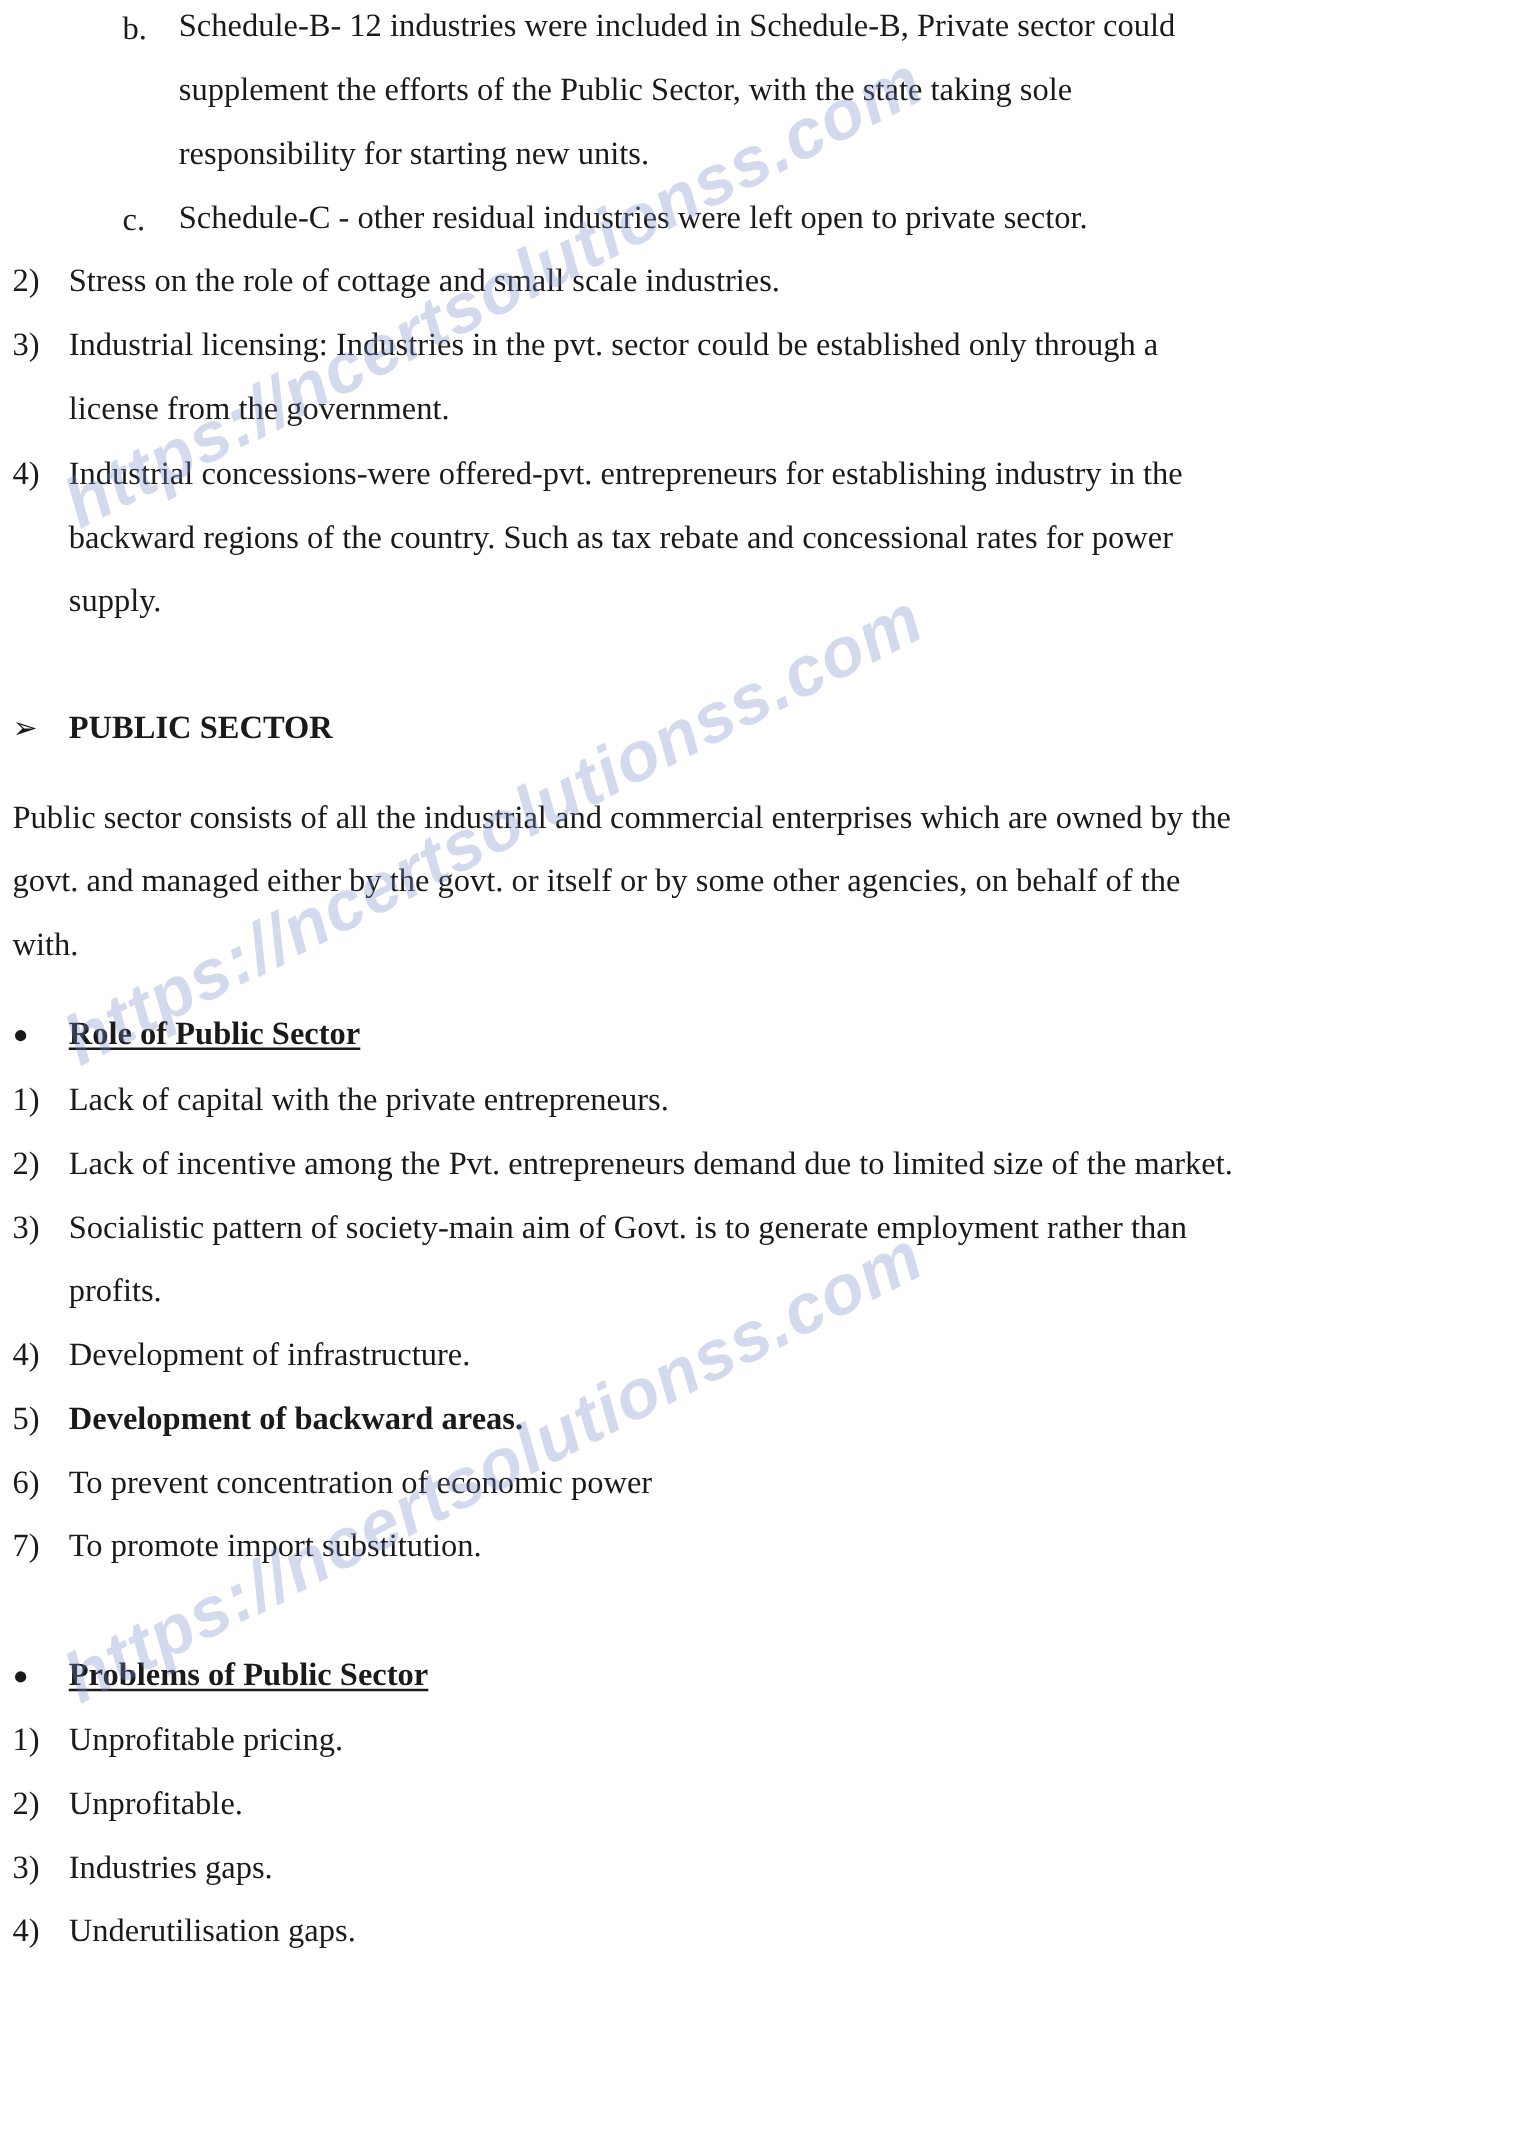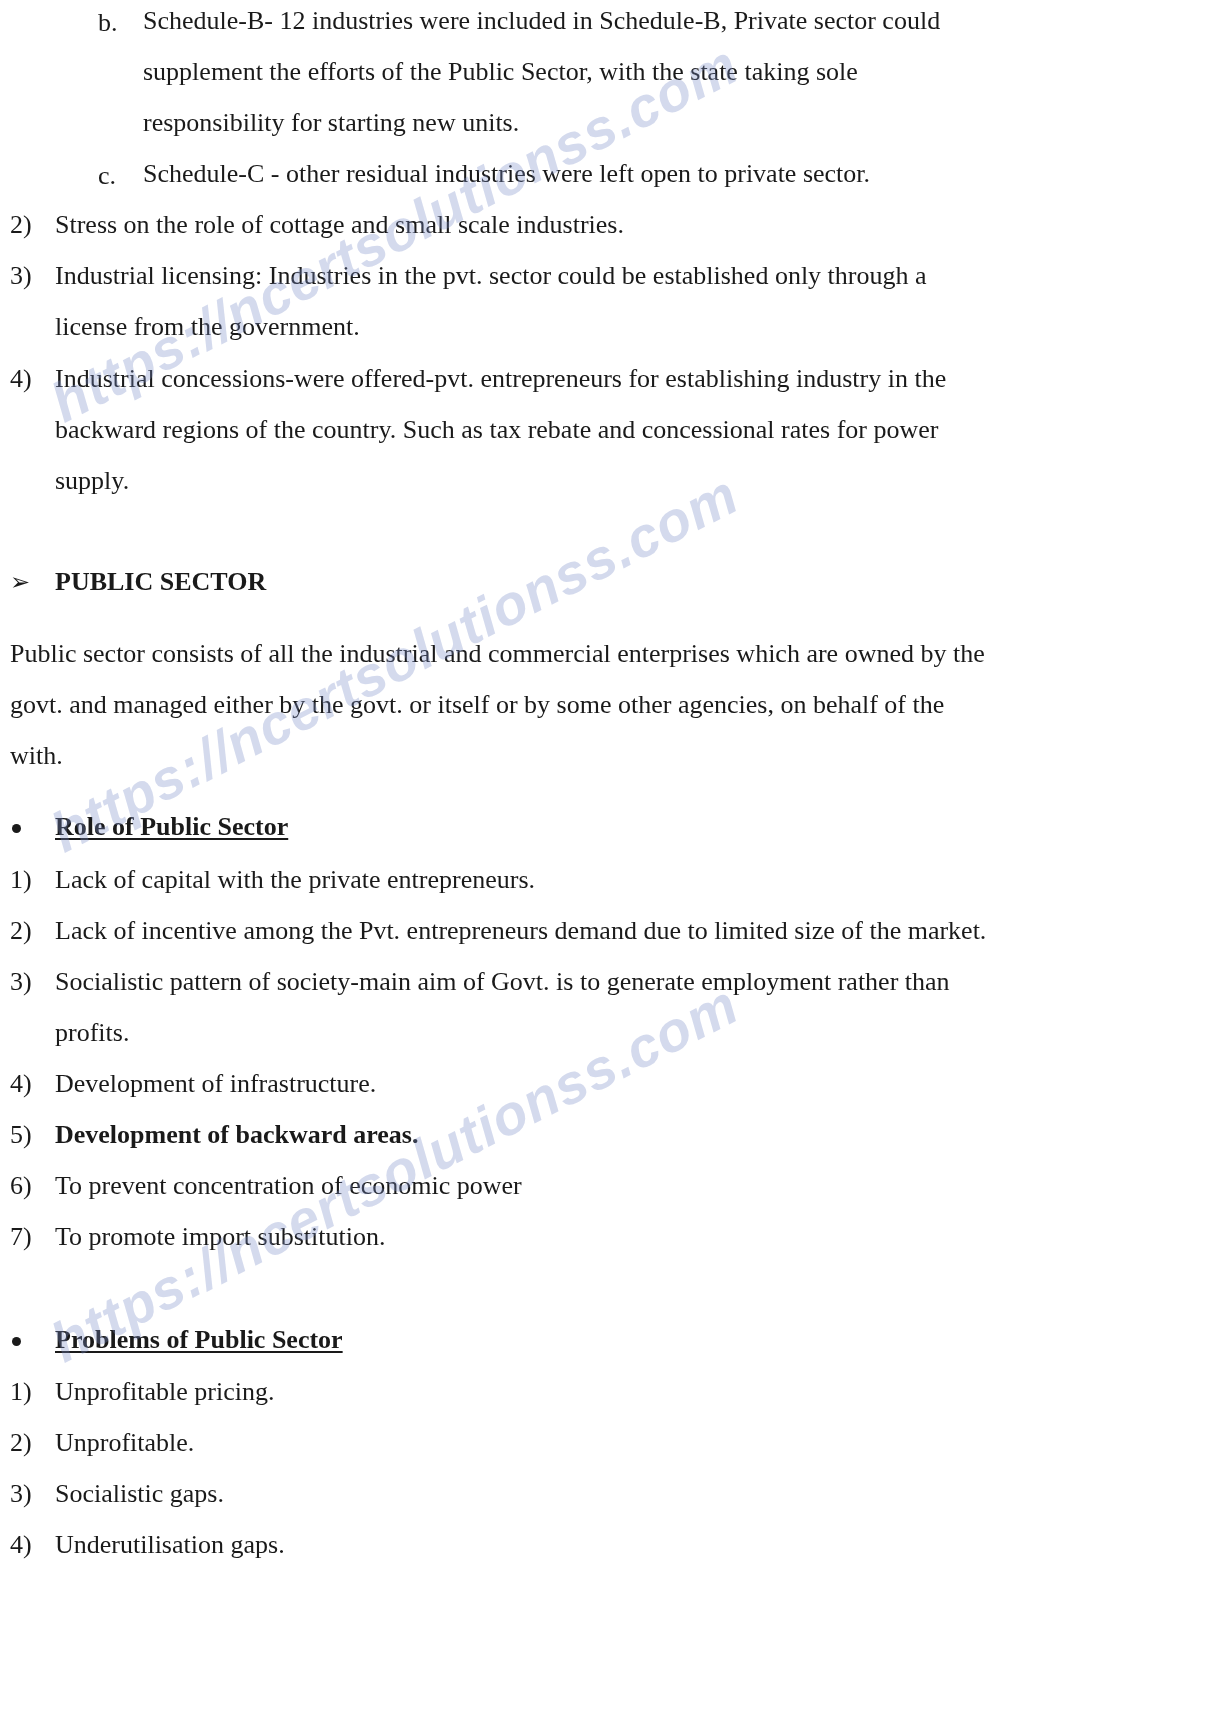--- a/index.html
+++ b/index.html
@@ -83,20 +83,20 @@
 <span class="bullet-dot" style="left:12px;top:1337px;"></span>
 <span class="line subheading" style="left:55px;top:1325px;">Problems of Public Sector</span>
 
 <span class="num" style="left:10px;top:1377px;">1)</span>
 <span class="line" style="left:55px;top:1377px;">Unprofitable pricing.</span>
 
 <span class="num" style="left:10px;top:1428px;">2)</span>
 <span class="line" style="left:55px;top:1428px;">Unprofitable.</span>
 
 <span class="num" style="left:10px;top:1479px;">3)</span>
-<span class="line" style="left:55px;top:1479px;">Socialistic gaps.</span>
+<span class="line" style="left:55px;top:1479px;">Industries gaps.</span>
 
 <span class="num" style="left:10px;top:1530px;">4)</span>
 <span class="line" style="left:55px;top:1530px;">Underutilisation gaps.</span>
 
 <span class="watermark" style="left:70px;top:370px;transform:rotate(-27deg);">https://ncertsolutionss.com</span>
 <span class="watermark" style="left:70px;top:800px;transform:rotate(-27deg);">https://ncertsolutionss.com</span>
 <span class="watermark" style="left:70px;top:1310px;transform:rotate(-27deg);">https://ncertsolutionss.com</span>
 
 </body></html>

